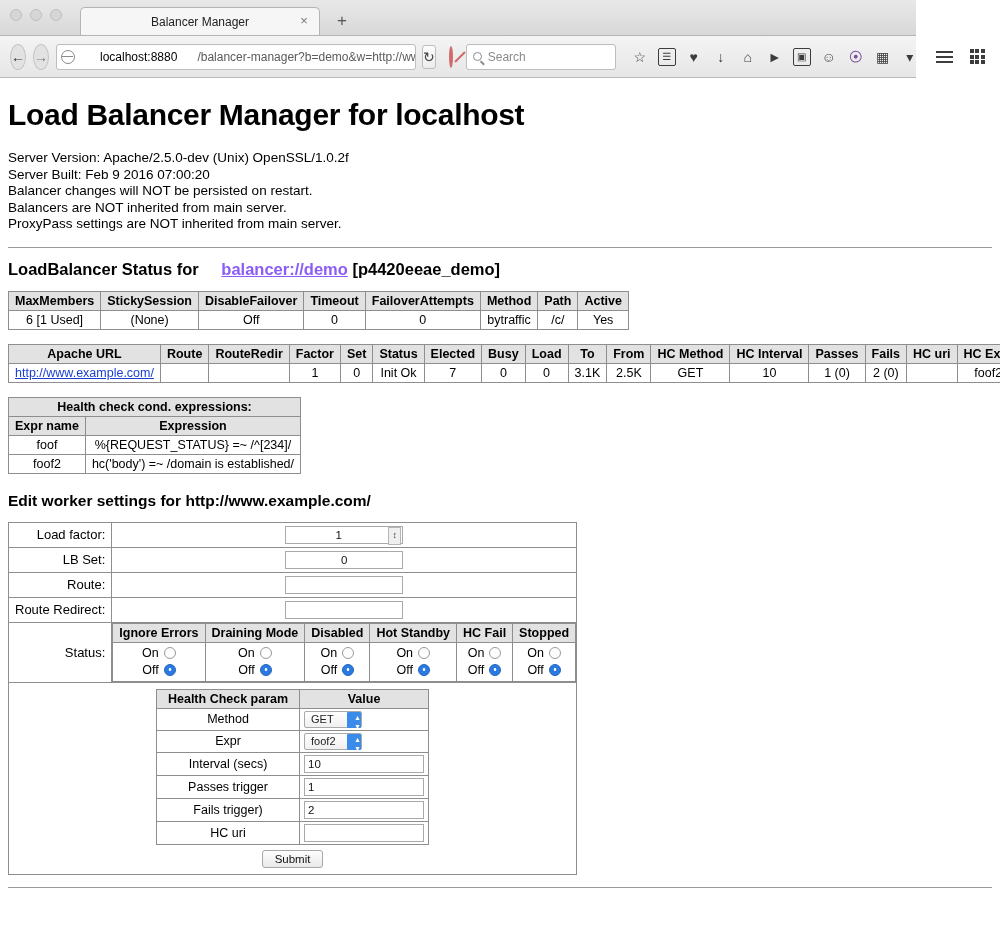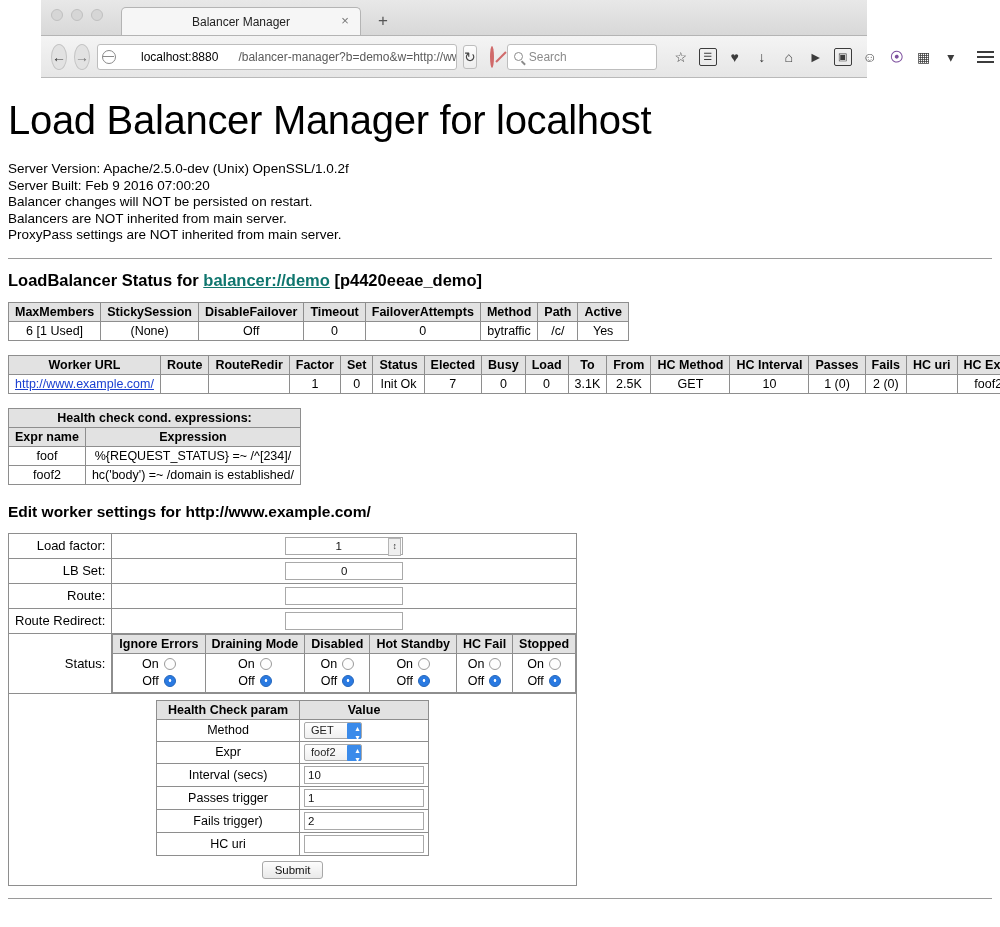--- a/index.html
+++ b/index.html
@@ -7,21 +7,21 @@
   body {
     width: 1000px; height: 927px;
     background: #ffffff;
     font-family: "Liberation Sans", sans-serif;
     font-size: 13px;
     color: #000;
     overflow: hidden;
   }
 
   
-  .browser { width: 826px; background: #0f766e; margin-left: 41px; }
+  .browser { width: 916px; background: #0f766e; }
   .titlebar {
     height: 36px;
     background: linear-gradient(#e8e8e8, #d8d8d8);
     border-bottom: 1px solid #b4b4b4;
     display: flex;
     align-items: flex-end;
     position: relative;
   }
   .traffic {
     position: absolute; left: 10px; top: 9px;
@@ -124,29 +124,29 @@
   .ticon.box { border: 1.5px solid #3c3c3c; border-radius: 2px; font-size: 10px; }
   .ticon.purple { color: #7d4f9e; }
   .menu-lines { margin-left: 10px; display: flex; flex-direction: column; gap: 3px; }
   .menu-lines span { display: block; width: 17px; height: 2px; background: #3c3c3c; }
   .grid-icon { margin-left: 10px; display: grid; grid-template-columns: repeat(3, 4px); gap: 1.5px; }
   .grid-icon i { width: 4px; height: 4px; background: #3c3c3c; display: block; }
 
   
   .page { padding: 14px 8px 0 8px; }
   h1.title {
-    font-size: 40px; font-weight: normal; margin: 6px 0 18px 0;
+    font-size: 30px; font-weight: bold; margin: 6px 0 18px 0;
     letter-spacing: -0.3px;
   }
   .meta { font-size: 13.5px; line-height: 16.5px; margin-bottom: 14px; }
   hr.rule { border: none; border-top: 1px solid #9a9a9a; margin: 10px 0 12px 0; }
   h2.section {
     font-size: 16.5px; font-weight: bold; margin: 0 0 12px 0;
   }
-  h2.section a { color: #0f766e; }
+  h2.section a { color: #8b5cf6; margin-left: 18px; }
   h3.section {
     font-size: 15.5px; font-weight: bold; margin: 10px 0 12px 0;
   }
 
   table { border-collapse: collapse; font-size: 12.5px; }
   table.grid th, table.grid td {
     border: 1px solid #8e8e8e;
     padding: 2px 6px;
     text-align: center;
     white-space: nowrap;
@@ -343,21 +343,21 @@
         <td>bytraffic</td>
         <td>/c/</td>
         <td>Yes</td>
       </tr>
     </tbody>
   </table>
 
   <table class="grid tbl-workers">
     <thead>
       <tr>
-        <th>Worker URL</th>
+        <th>Apache URL</th>
         <th>Route</th>
         <th>RouteRedir</th>
         <th>Factor</th>
         <th>Set</th>
         <th>Status</th>
         <th>Elected</th>
         <th>Busy</th>
         <th>Load</th>
         <th>To</th>
         <th>From</th>

